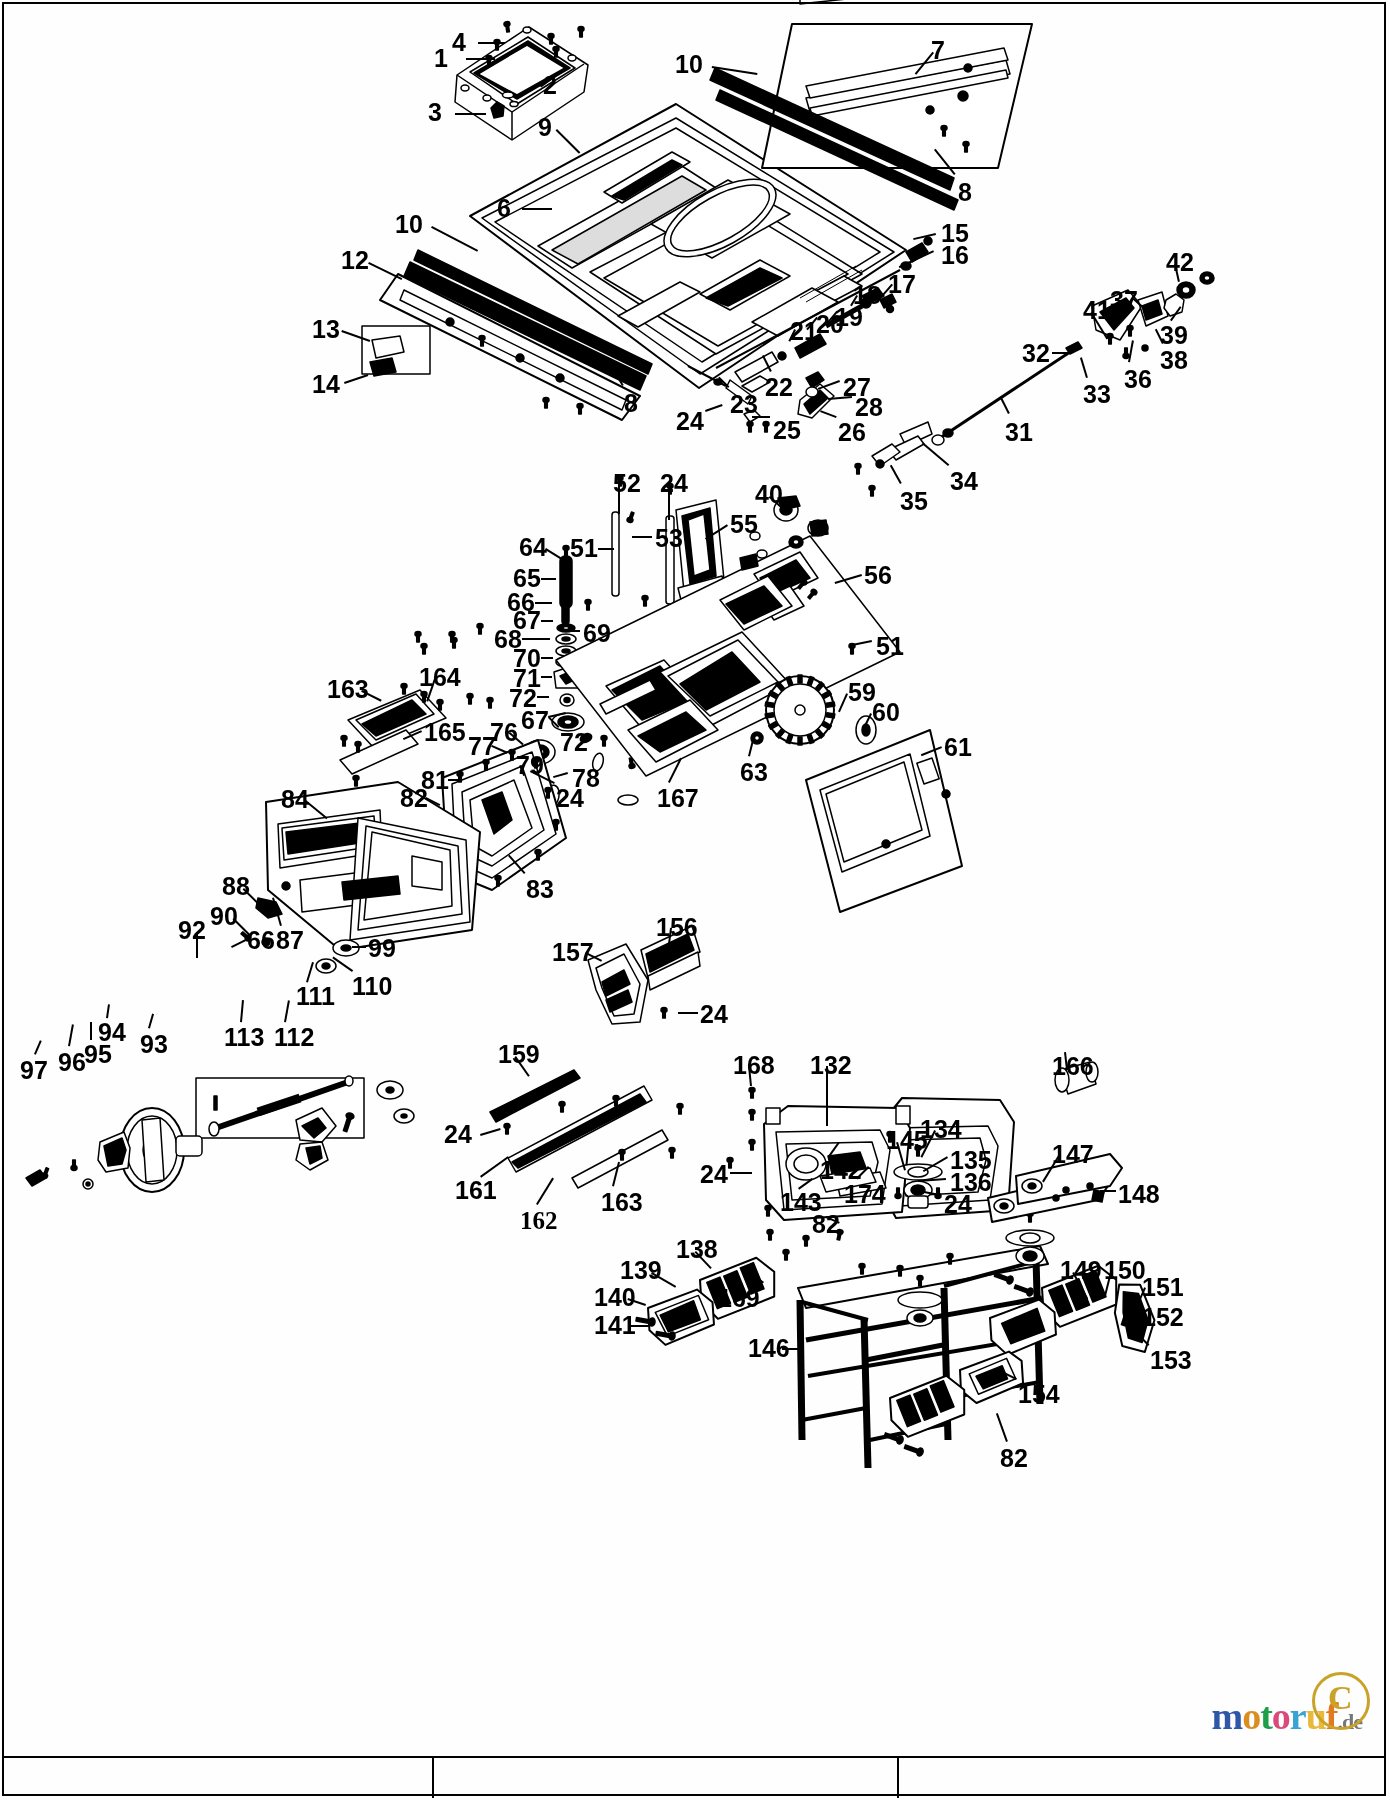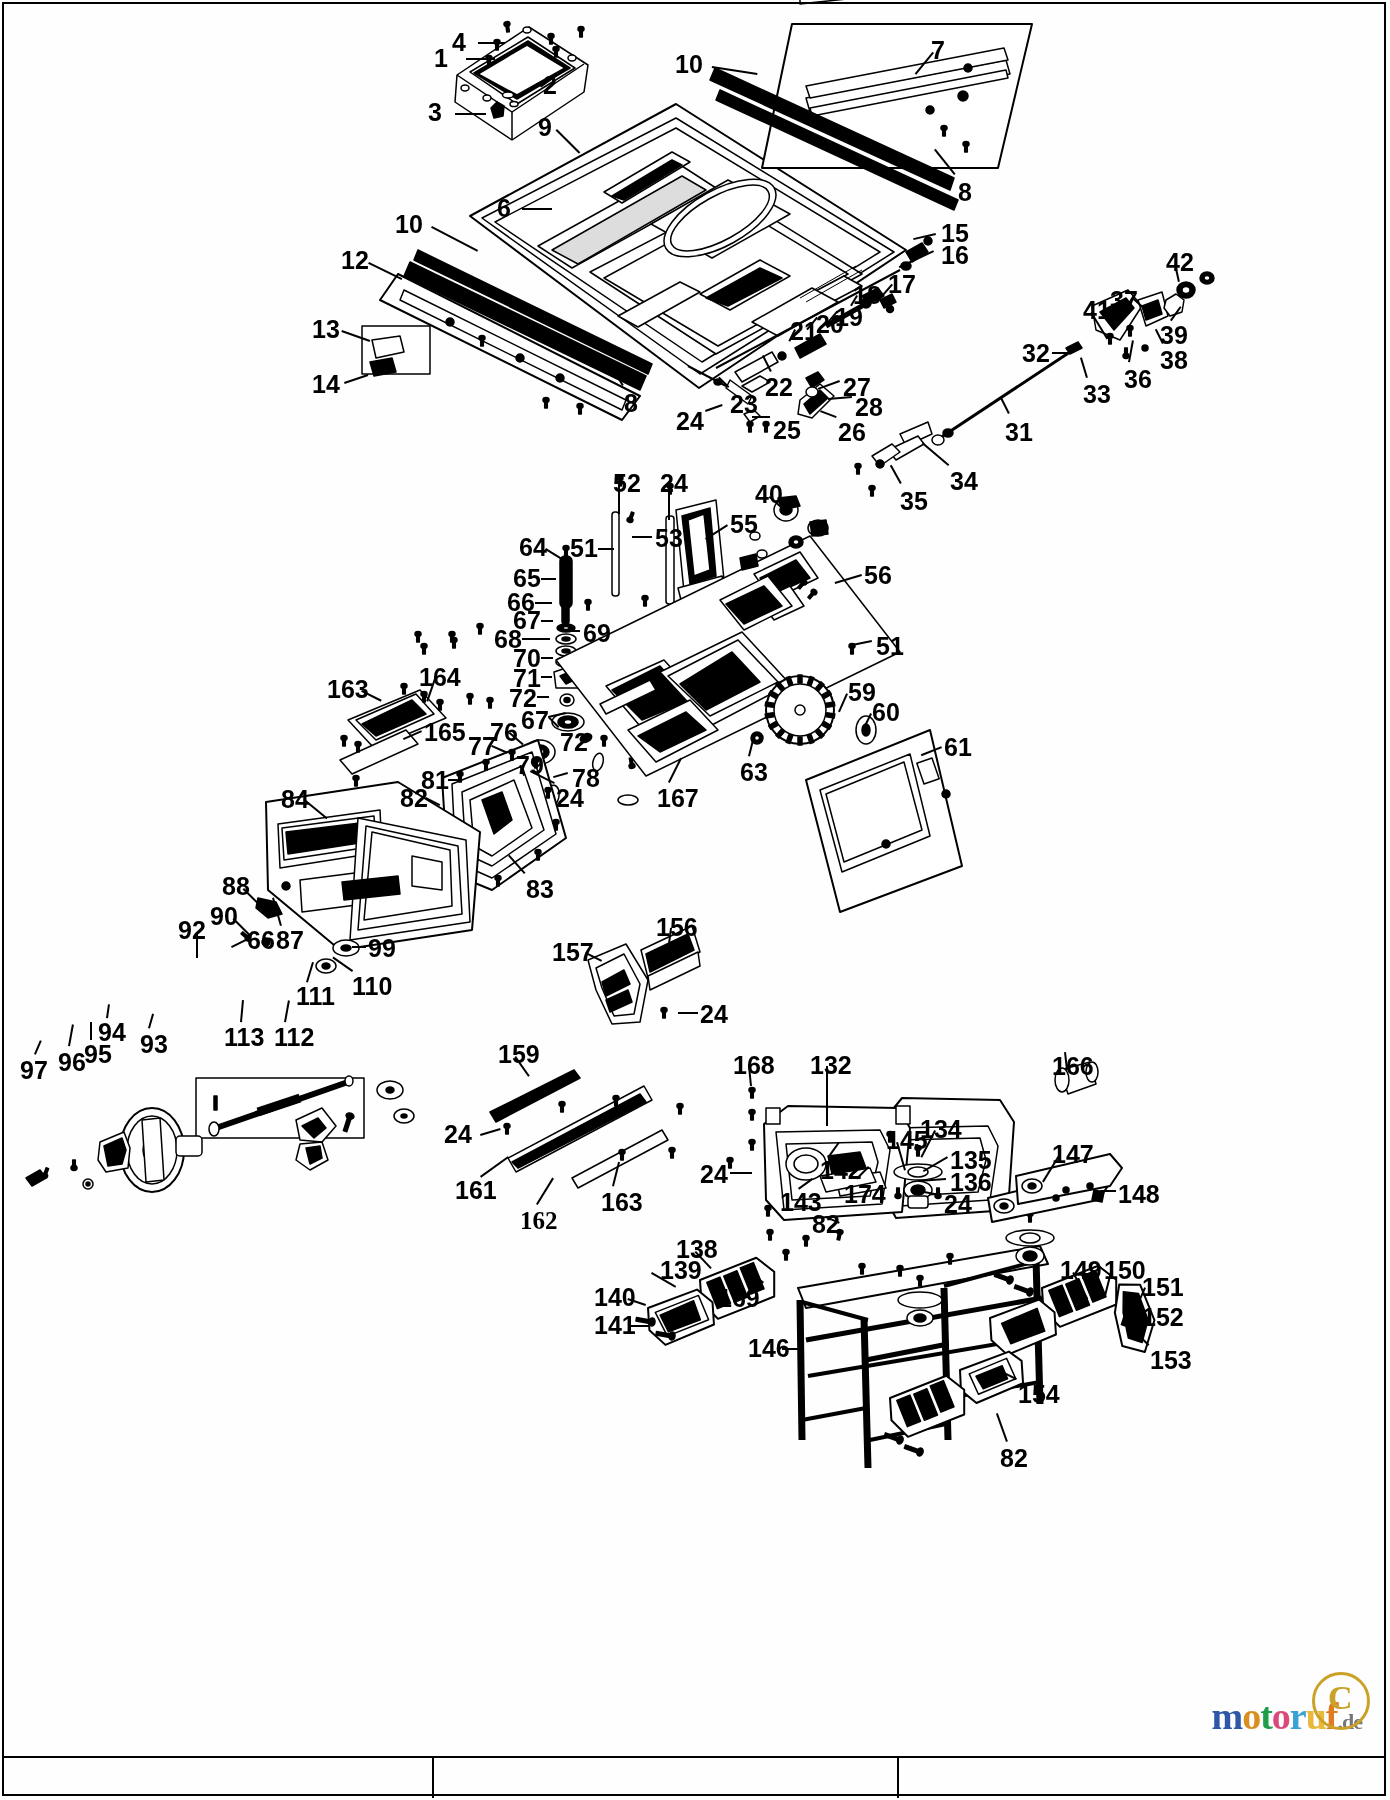--- a/index.html
+++ b/index.html
@@ -764,21 +764,21 @@
       <div class="cal s" style="left: 886px; top: 1128px;">145</div>
       <div class="cal s" style="left: 920px; top: 1117px;">134</div>
       <div class="cal s" style="left: 950px; top: 1148px;">135</div>
       <div class="cal s" style="left: 950px; top: 1170px;">136</div>
       <div class="cal s" style="left: 944px; top: 1192px;">24</div>
       <div class="cal s" style="left: 1052px; top: 1142px;">147</div>
       <div class="cal s" style="left: 1118px; top: 1182px;">148</div>
       <div class="cal s" style="left: 812px; top: 1212px;">82</div>
       <div class="cal s" style="left: 1052px; top: 1054px;">166</div>
       <div class="cal s" style="left: 676px; top: 1237px;">138</div>
-      <div class="cal s" style="left: 620px; top: 1258px; margin-left: 40px;">139</div>
+      <div class="cal s" style="left: 620px; top: 1258px;">139</div>
       <div class="cal s" style="left: 594px; top: 1285px;">140</div>
       <div class="cal s" style="left: 594px; top: 1313px;">141</div>
       <div class="cal s" style="left: 718px; top: 1258px; margin-top: 28px;">169</div>
       <div class="cal s" style="left: 748px; top: 1336px;">146</div>
       <div class="cal s" style="left: 1060px; top: 1258px;">149</div>
       <div class="cal s" style="left: 1104px; top: 1258px;">150</div>
       <div class="cal s" style="left: 1142px; top: 1275px;">151</div>
       <div class="cal s" style="left: 1142px; top: 1305px;">152</div>
       <div class="cal s" style="left: 1150px; top: 1348px;">153</div>
       <div class="cal s" style="left: 1018px; top: 1382px;">154</div>

